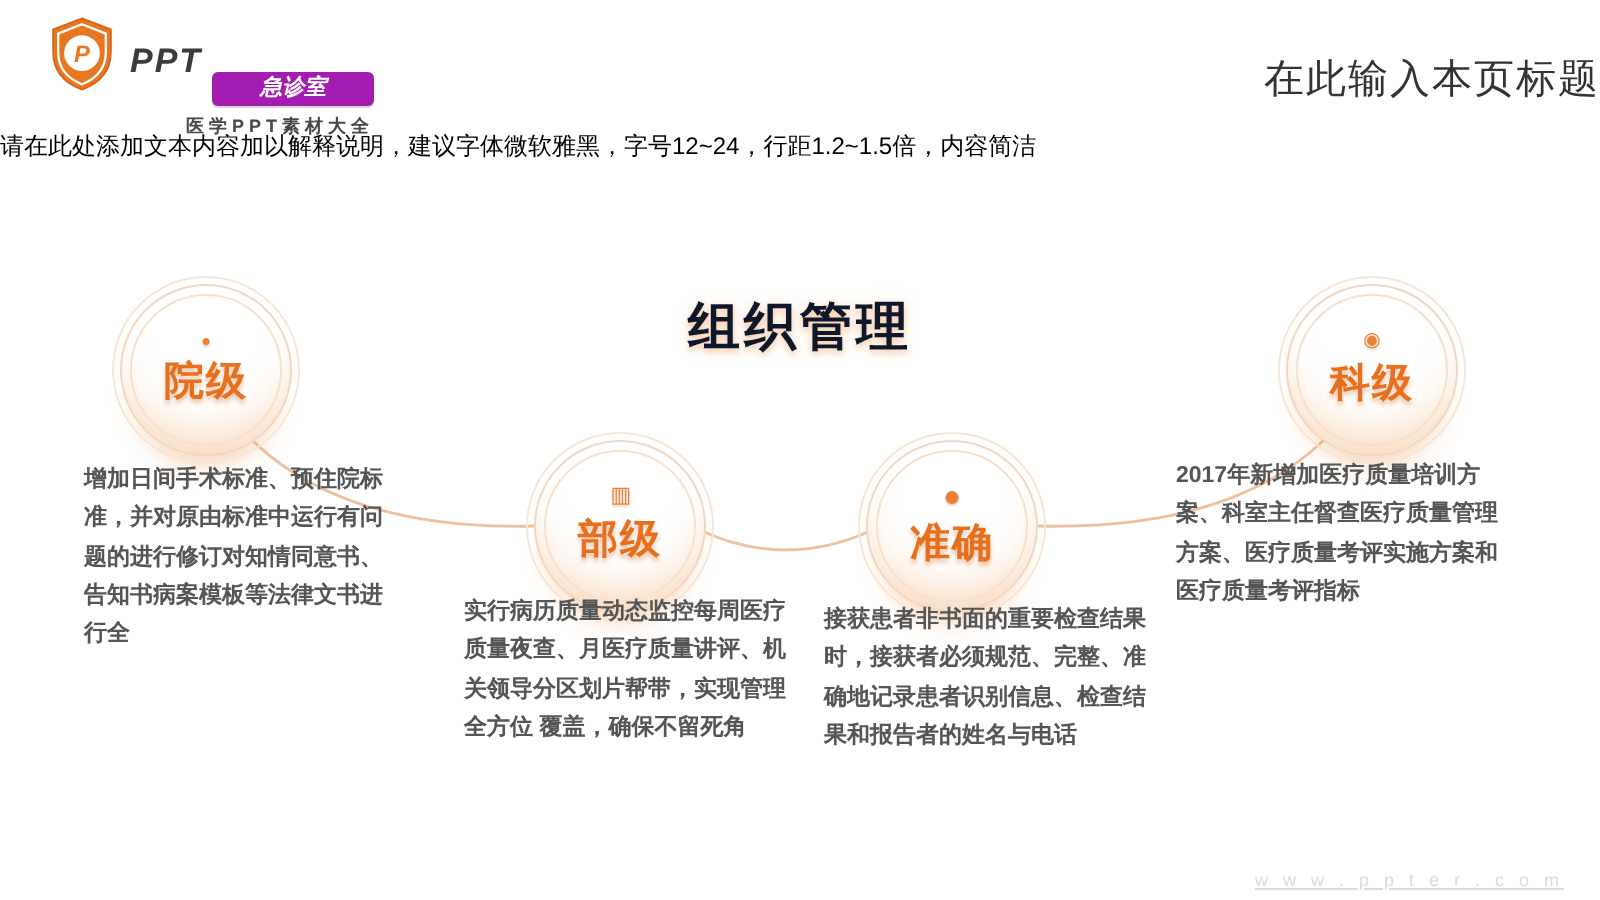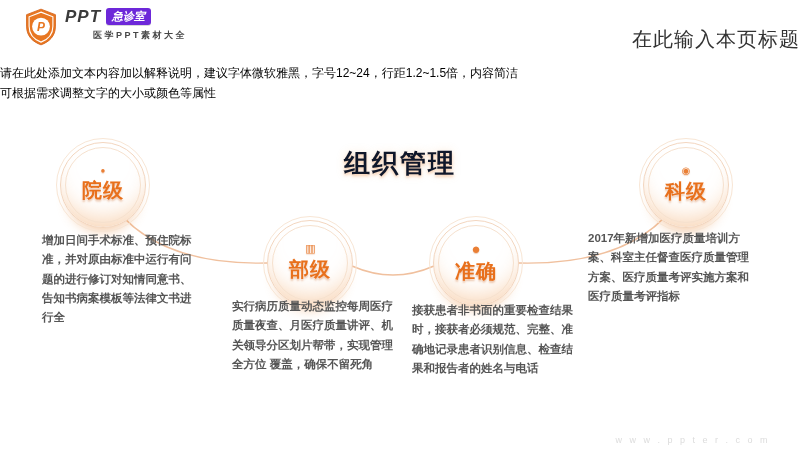--- a/index.html
+++ b/index.html
@@ -6,22 +6,22 @@
   html,body { width:800px; height:450px; }
   body { font-family:"Liberation Sans","DejaVu Sans",sans-serif; background:#fff; }
   .slide { position:relative; width:800px; height:450px; background:#fff; overflow:hidden; }
 
   
   .logo { position:absolute; left:24px; top:8px; display:flex; align-items:flex-start; }
   .shield { width:34px; height:38px; }
   .brand-block { margin-left:7px; }
   .brand-row { display:flex; align-items:center; gap:5px; }
   .brand-text { font-size:17px; font-weight:800; font-style:italic; color:#3b3b3b; letter-spacing:1px; line-height:1; }
-  .brand-badge { background:#6d28d9; color:#fff; font-size:11px; font-weight:700; font-style:italic;
-                 padding:2px 6px; border-radius:3px; line-height:1.2; box-shadow:0 1px 0 rgba(0,0,0,.15); }
+  .brand-badge { background:#a21caf; color:#fff; font-size:11px; font-weight:700; font-style:italic;
+                 padding:2px 24px; border-radius:3px; line-height:1.2; box-shadow:0 1px 0 rgba(0,0,0,.15);margin-top:28px; }
   .brand-tagline { margin-top:4px; font-size:9px; font-weight:700; color:#474747; letter-spacing:2.5px;padding-left:28px; }
 
   
   .page-title { position:absolute; top:26px; left:0; width:100%; text-align:right;
                 font-size:20px; font-weight:400; color:#333; letter-spacing:1px; }
   .page-subtitle { position:absolute; top:64px; left:0; width:100%; 
                    font-size:12px; color:#000000; line-height:1.65; }
 
   
   .center-title { position:absolute; top:146px; left:0; width:100%; text-align:center;
@@ -52,21 +52,21 @@
   .n3 { left:643px; top:142px; }
 
   
   .node-desc { position:absolute; font-size:11.5px; color:#555; line-height:1.68; text-align:left;font-weight:bold; }
   .d0 { left:42px;  top:231px; width:158px; }
   .d1 { left:232px; top:297px; width:162px; }
   .d2 { left:412px; top:301px; width:162px; }
   .d3 { left:588px; top:229px; width:162px; }
 
   
-  .watermark { position:absolute; right:30px; bottom:5px; font-size:9px; color:#dcdcdc; letter-spacing:2.5px; }
+  .watermark { position:absolute; right:18px; bottom:5px; font-size:9px; color:#dcdcdc; letter-spacing:2.5px;text-decoration:underline; }
 </style>
 </head>
 <body>
 
 <div class="slide">
 
   <div class="logo">
     <svg class="shield" viewBox="0 0 40 44">
       <path d="M20 1 L37 7.5 V21 C37 33 29.5 39.5 20 43 C10.5 39.5 3 33 3 21 V7.5 Z" fill="#e87722" stroke="#d4631a" stroke-width="1"></path>
       <path d="M20 4.5 L34 10 V21 C34 31 27.5 36.8 20 39.8 C12.5 36.8 6 31 6 21 V10 Z" fill="none" stroke="#ffffff" stroke-width="1.3"></path>
@@ -78,21 +78,20 @@
         <span class="brand-text">PPT</span>
         <span class="brand-badge">急诊室</span>
       </div>
       <div class="brand-tagline">医学PPT素材大全</div>
     </div>
   </div>
 
   <div class="page-title">在此输入本页标题</div>
   <div class="page-subtitle">
     <div>请在此处添加文本内容加以解释说明，建议字体微软雅黑，字号12~24，行距1.2~1.5倍，内容简洁</div>
-    <div>可根据需求调整文字的大小或颜色等属性</div>
   </div>
 
   <svg class="curve-svg">
     <path d="M 108 198 Q 152 266 268 263" fill="none" stroke="#f0c09e" stroke-width="1.4"></path>
     <path d="M 352 266 Q 393 284 434 266" fill="none" stroke="#f0c09e" stroke-width="1.4"></path>
     <path d="M 518 263 Q 636 266 680 198" fill="none" stroke="#f0c09e" stroke-width="1.4"></path>
   </svg>
 
   <div class="center-title">组织管理</div>
 

